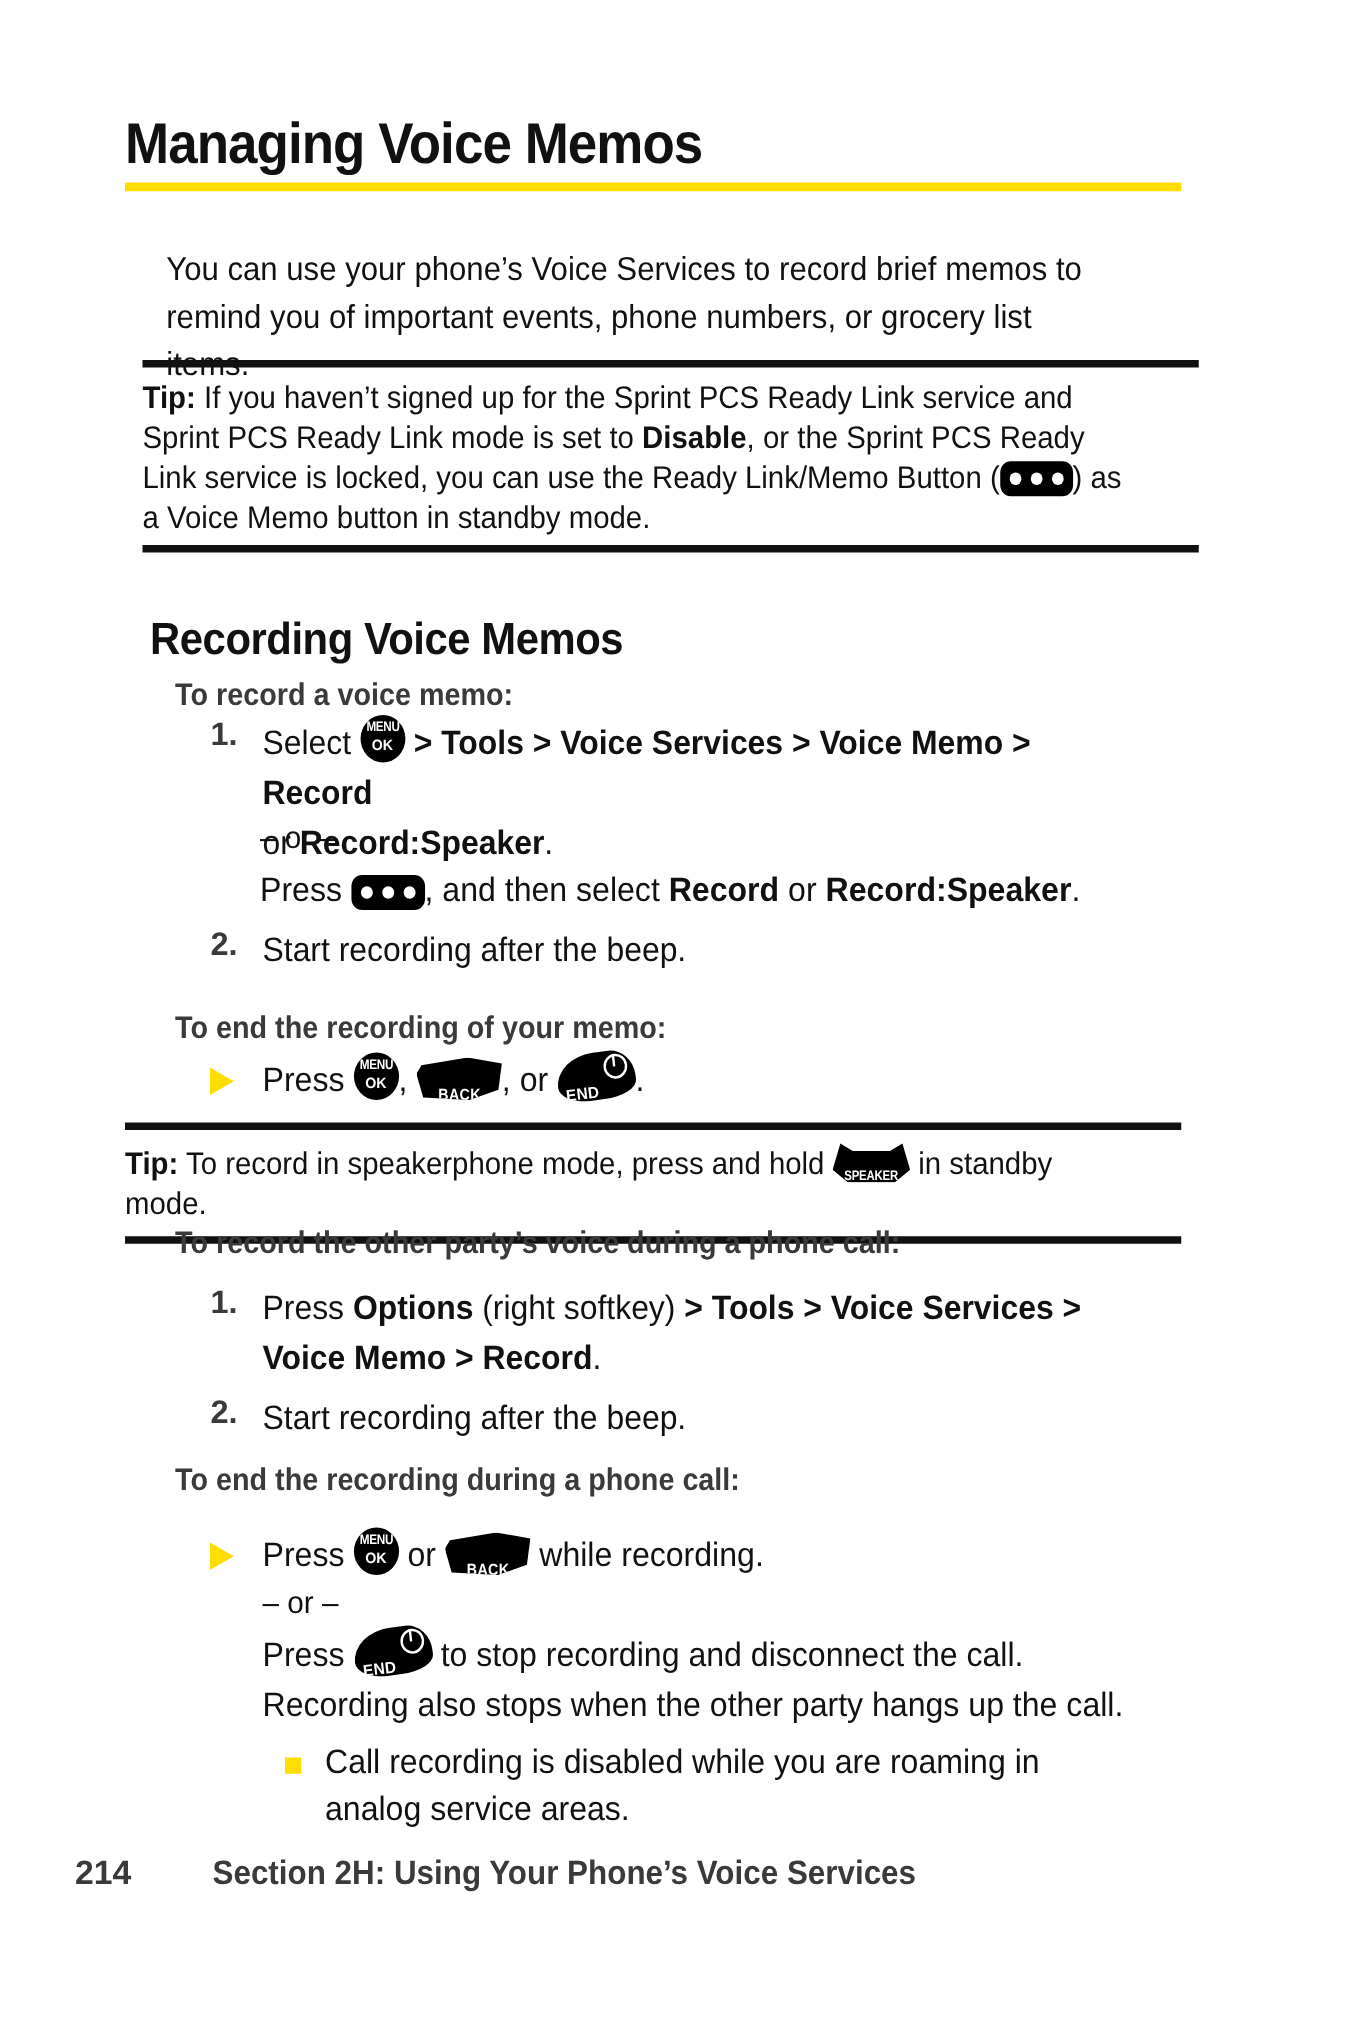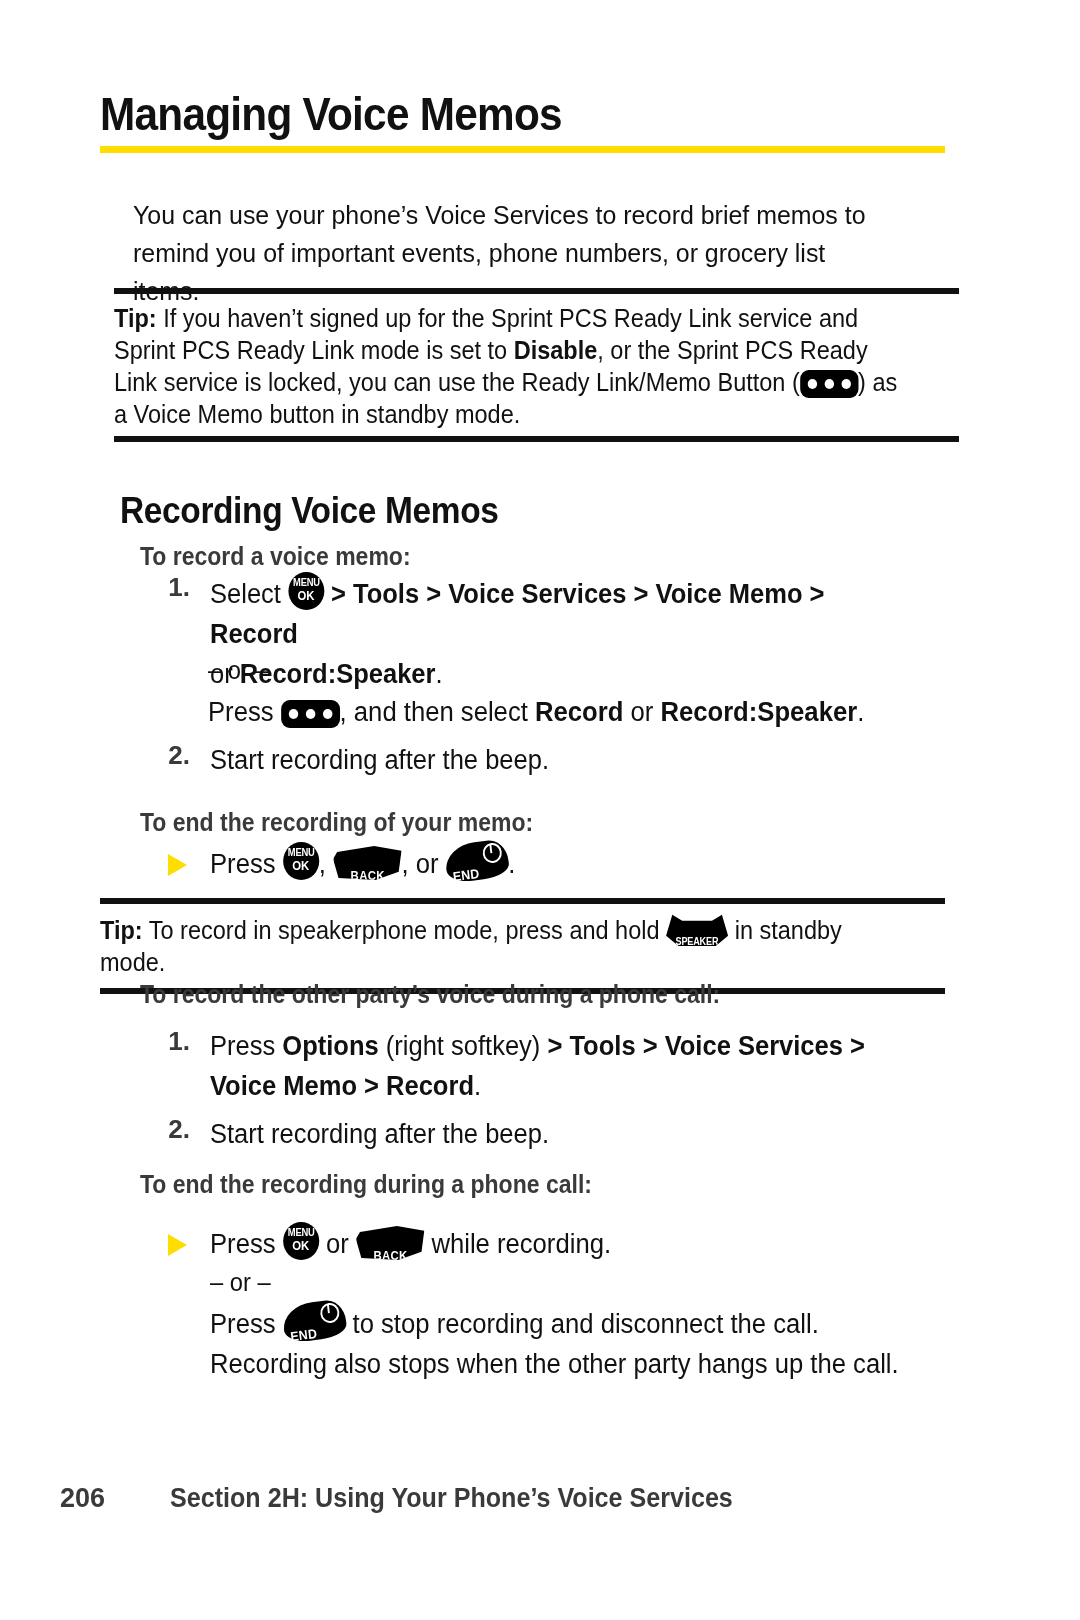--- a/index.html
+++ b/index.html
@@ -279,19 +279,26 @@
   </div>
 
   <div class="orline cond" style="left:210px;top:1268px;">– or –</div>
 
   <div class="plain cond" style="left:210px;top:1302px;width:760px;">
     <span>Press </span><span class="key k-end"><span class="lbl">END</span><span class="pwr"></span></span><span> to stop recording and disconnect the call.</span>
   </div>
 
   <div class="plain cond" style="left:210px;top:1344px;width:760px;">Recording also stops when the other party hangs up the call.</div>
 
+  <div class="sq-line" style="left:228px;top:1390px;width:720px;">
+    <div class="sq"></div>
+    <div class="body cond">
+      <span>Call recording is disabled while you are roaming in</span><br>
+      <span>analog service areas.</span>
+    </div>
+  </div>
 
   <div class="footer">
-    <div class="pgnum cond">206</div>
+    <div class="pgnum cond">214</div>
     <div class="ftxt cond">Section 2H: Using Your Phone’s Voice Services</div>
   </div>
 
 </div>
 
 </body></html>

